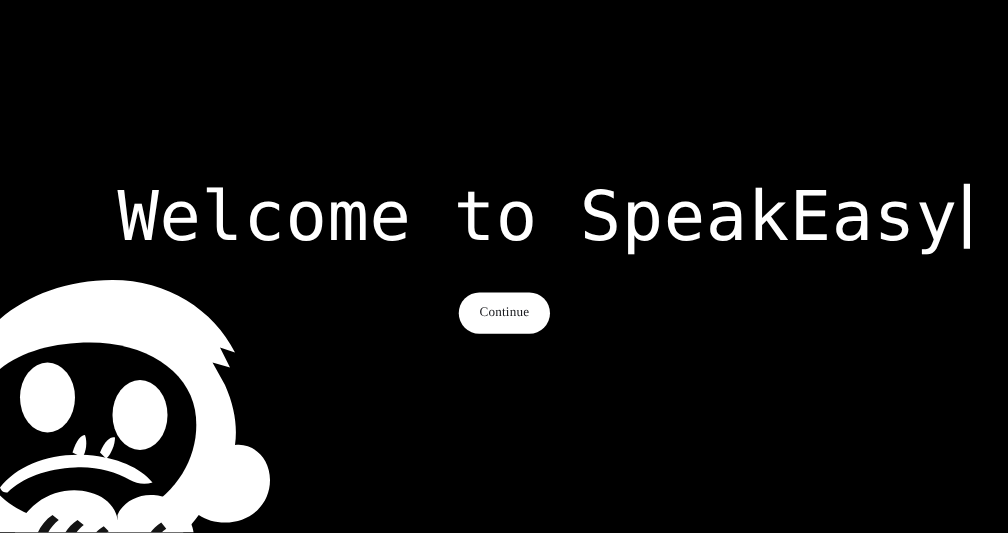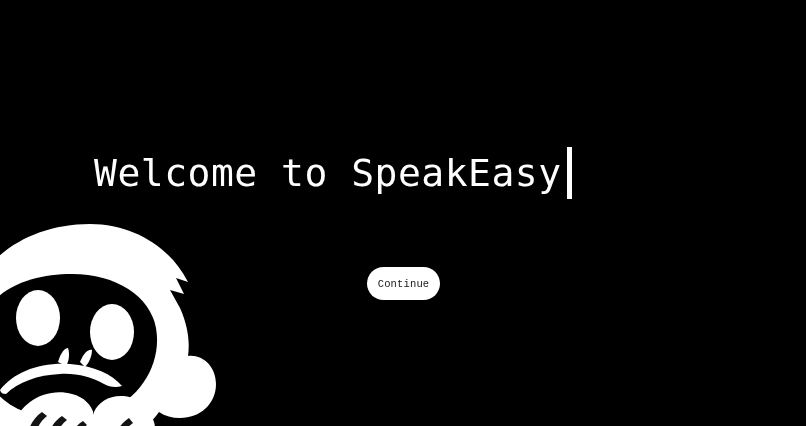--- a/index.html
+++ b/index.html
@@ -20,21 +20,21 @@
     position: absolute;
     left: 94px;
     top: 138px;
     height: 70px;
     display: flex;
     align-items: center;
     white-space: pre;
   }
   #headline-text {
     font-family: "DejaVu Sans Mono", "Liberation Mono", monospace;
-    font-size: 38px;
+    font-size: 55px;
     line-height: 62px;
     color: #ffffff;
     letter-spacing: 0.5px;
     white-space: pre;
   }
   #headline-caret {
     display: inline-block;
     width: 5px;
     height: 52px;
     background: #ffffff;
@@ -45,30 +45,29 @@
   #continue-button {
     position: absolute;
     left: 367px;
     top: 234px;
     width: 73px;
     height: 33px;
     border: none;
     border-radius: 17px;
     background: #ffffff;
     color: #17181c;
-    font-family: Liberation Mono, monospace;
+    font-family: Liberation Serif, serif;
     font-size: 10.5px;
     font-weight: 400;
     letter-spacing: 0.15px;
     cursor: pointer;
     padding: 0;
     display: flex;
     align-items: center;
     justify-content: center;
-    margin-top: 33px;
   }
   
   #monkey-art {
     position: absolute;
     left: -34px;
     top: 222px;
     width: 252px;
     height: 230px;
     pointer-events: none;
   }

